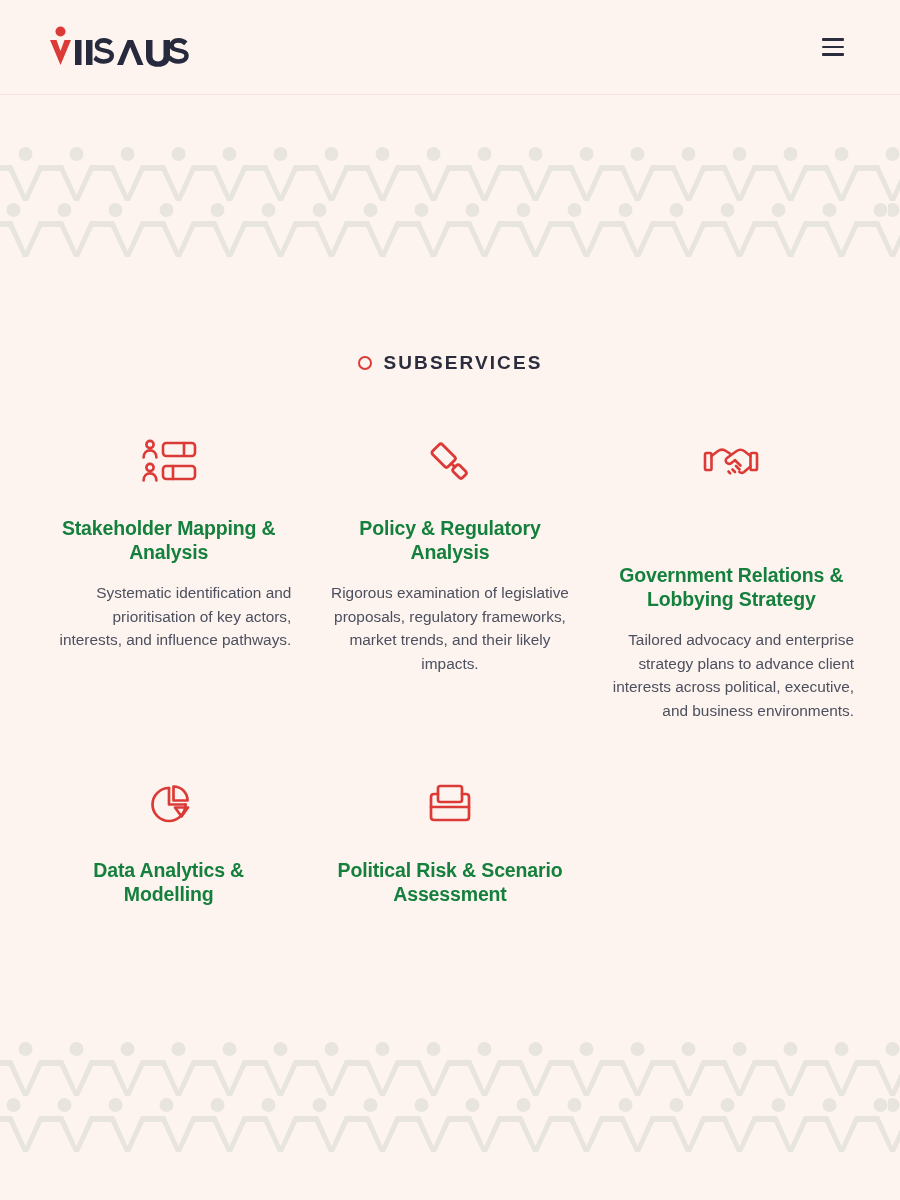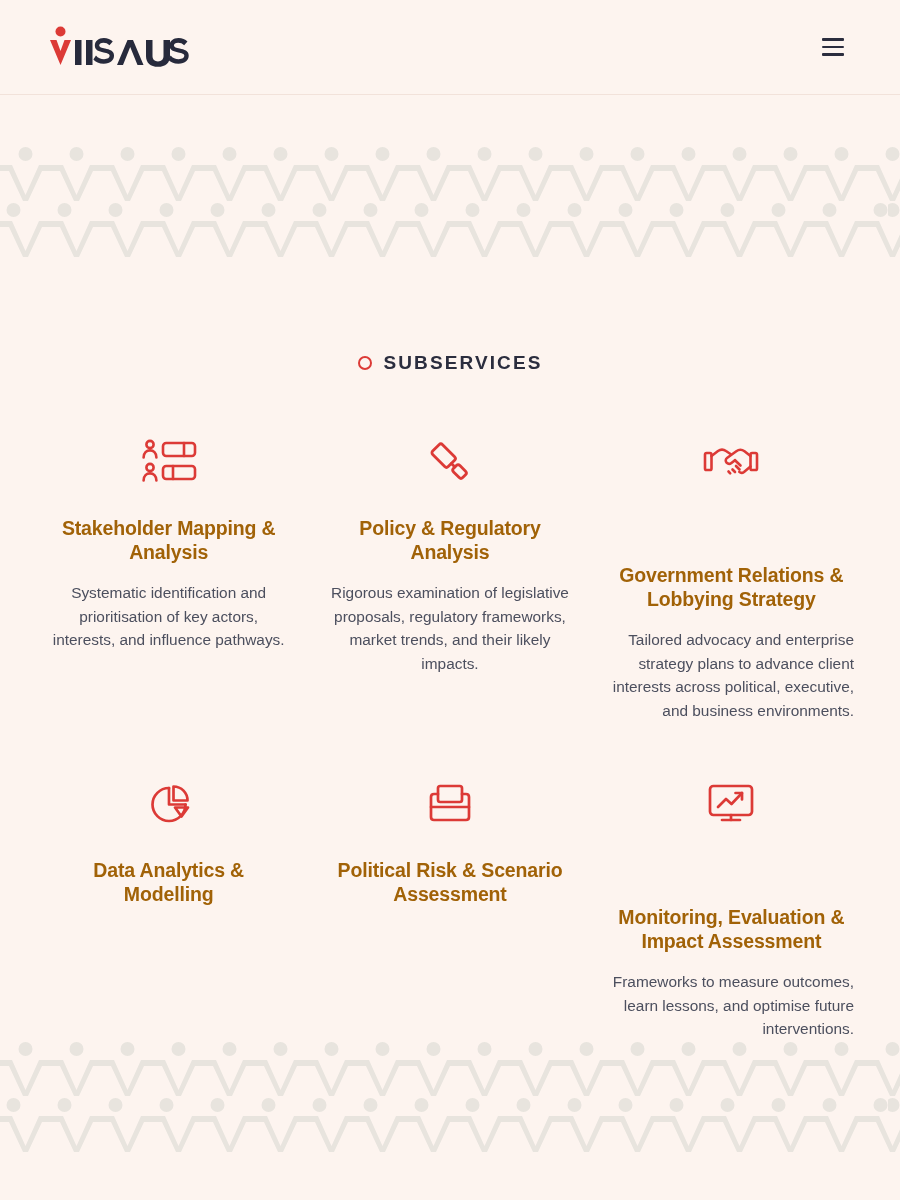--- a/index.html
+++ b/index.html
@@ -136,36 +136,36 @@
     align-items:center;
     justify-content:center;
     margin-bottom:26px;
   }
   .card-icon svg { display:block; }
 
   .card-title {
     font-size:19.5px;
     font-weight:700;
     line-height:1.24;
-    color:#a16207;
+    color:#15803d;
     letter-spacing:-0.15px;
     max-width:255px;
   }
 
   .card-desc {
     margin-top:17px;
     font-size:15.4px;
     line-height:1.52;
     color:#4C4F5E;
     max-width:262px;
     font-weight:400;
   }
 
   
-  .col-1 .card-desc { max-width:258px; }
+  .col-1 .card-desc { max-width:258px;text-align:right; }
   .col-2 .card-desc { max-width:266px; }
   .col-3 .card-desc { max-width:252px;text-align:right; }
   .col-3 .card-title { max-width:240px;margin-top:47px; }
 </style>
 </head>
 <body>
 
 <header class="site-header">
 
   <a class="logo-wrap" href="#">
@@ -300,33 +300,20 @@
       <div class="card-icon">
         <svg width="50" height="44" viewBox="0 0 50 44" fill="none" stroke="#DC3A36" stroke-width="2.7" stroke-linecap="round" stroke-linejoin="round">
           <rect x="13" y="4" width="24" height="16" rx="2.2"></rect>
           <path d="M13 12 L9 12 C7.3 12 6 13.3 6 15 L6 35 C6 36.7 7.3 38 9 38 L41 38 C42.7 38 44 36.7 44 35 L44 15 C44 13.3 42.7 12 41 12 L37 12"></path>
           <path d="M6 25 L44 25"></path>
         </svg>
       </div>
       <h3 class="card-title">Political Risk &amp; Scenario Assessment</h3>
     </div>
 
-    <div class="service-card col-3 row2">
-      <div class="card-icon">
-        <svg width="52" height="44" viewBox="0 0 52 44" fill="none" stroke="#DC3A36" stroke-width="2.7" stroke-linecap="round" stroke-linejoin="round">
-          <rect x="5" y="4" width="42" height="29" rx="3.4"></rect>
-          <path d="M26 33 L26 38"></path>
-          <path d="M17 38 L35 38"></path>
-          <path d="M13 25 L21 17 L26.5 22 L37 11"></path>
-          <path d="M30.5 11 L37 11 L37 17.5"></path>
-        </svg>
-      </div>
-      <h3 class="card-title">Monitoring, Evaluation &amp; Impact Assessment</h3>
-      <p class="card-desc">Frameworks to measure outcomes, learn lessons, and optimise future interventions.</p>
-    </div>
 
   </div>
 </main>
 
 <div class="pattern-band bottom">
   <svg class="dot-row" viewBox="0 0 900 18" preserveAspectRatio="none">
     <defs>
       <pattern id="dotsB" width="51" height="18" patternUnits="userSpaceOnUse">
         <circle cx="25.5" cy="9" r="7" fill="#E8E4DE"></circle>
       </pattern>

